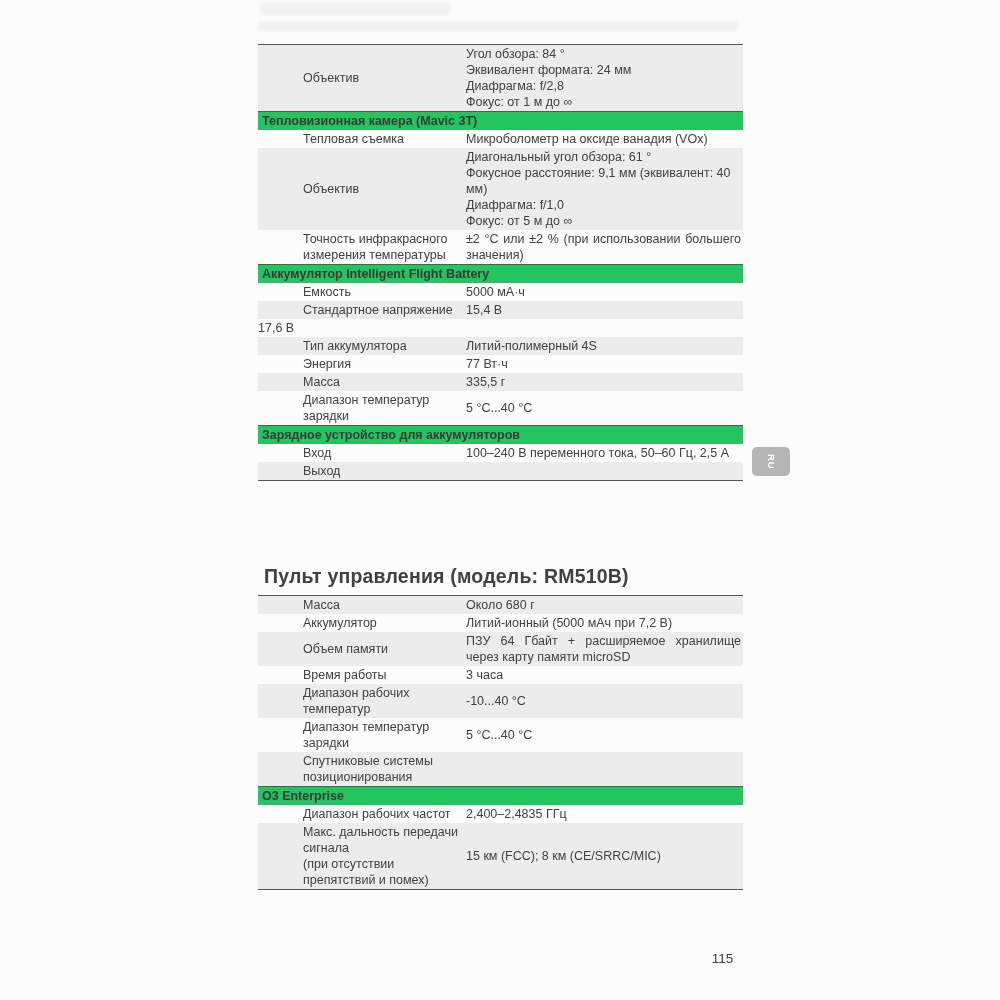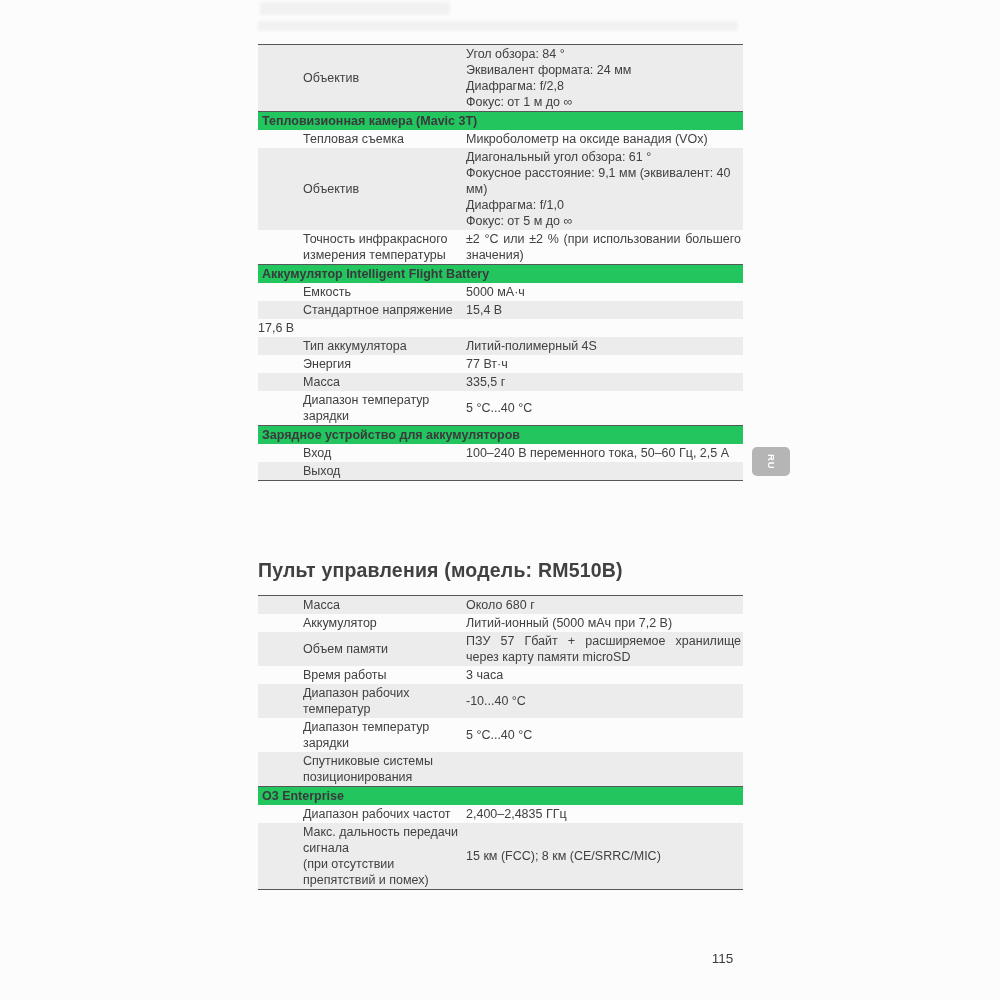--- a/index.html
+++ b/index.html
@@ -74,21 +74,21 @@
     border-top: 1px solid #57575a;
     font-weight: bold;
     color: #3a3a3c;
     padding: 1px 4px;
   }
 
   .heading {
     position: absolute;
     left: 258px;
     top: 559px;
-    margin: 0;
+    margin: 6px;
     font-size: 19.5px;
     font-weight: bold;
     color: #414042;
     letter-spacing: 0.2px;
   }
 
   .ru-tab {
     position: absolute;
     left: 752px;
     top: 447px;
@@ -196,21 +196,21 @@
       <div class="data-row shade-gray">
         <div class="cell-label">Масса</div>
         <div class="cell-value">Около 680 г</div>
       </div>
       <div class="data-row shade-white">
         <div class="cell-label">Аккумулятор</div>
         <div class="cell-value">Литий-ионный (5000 мАч при 7,2 В)</div>
       </div>
       <div class="data-row shade-gray">
         <div class="cell-label">Объем памяти</div>
-        <div class="cell-value justify">ПЗУ 57 Гбайт + расширяемое хранилище через карту памяти microSD</div>
+        <div class="cell-value justify">ПЗУ 64 Гбайт + расширяемое хранилище через карту памяти microSD</div>
       </div>
       <div class="data-row shade-white">
         <div class="cell-label">Время работы</div>
         <div class="cell-value">3 часа</div>
       </div>
       <div class="data-row shade-gray">
         <div class="cell-label">Диапазон рабочих температур</div>
         <div class="cell-value">-10...40 °C</div>
       </div>
       <div class="data-row shade-white">

